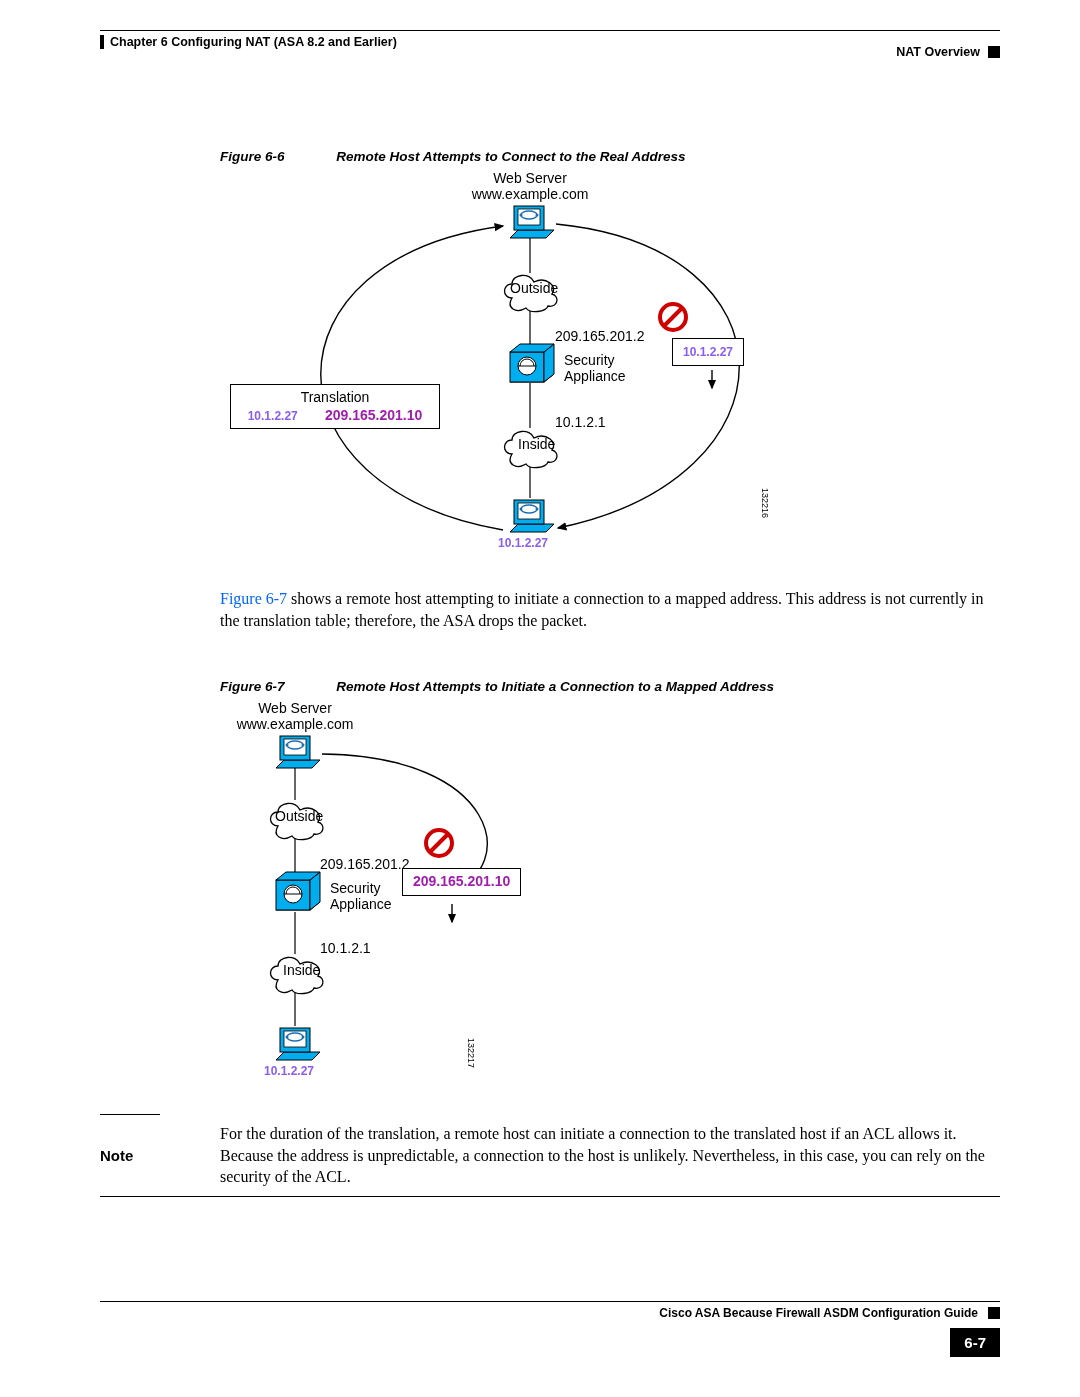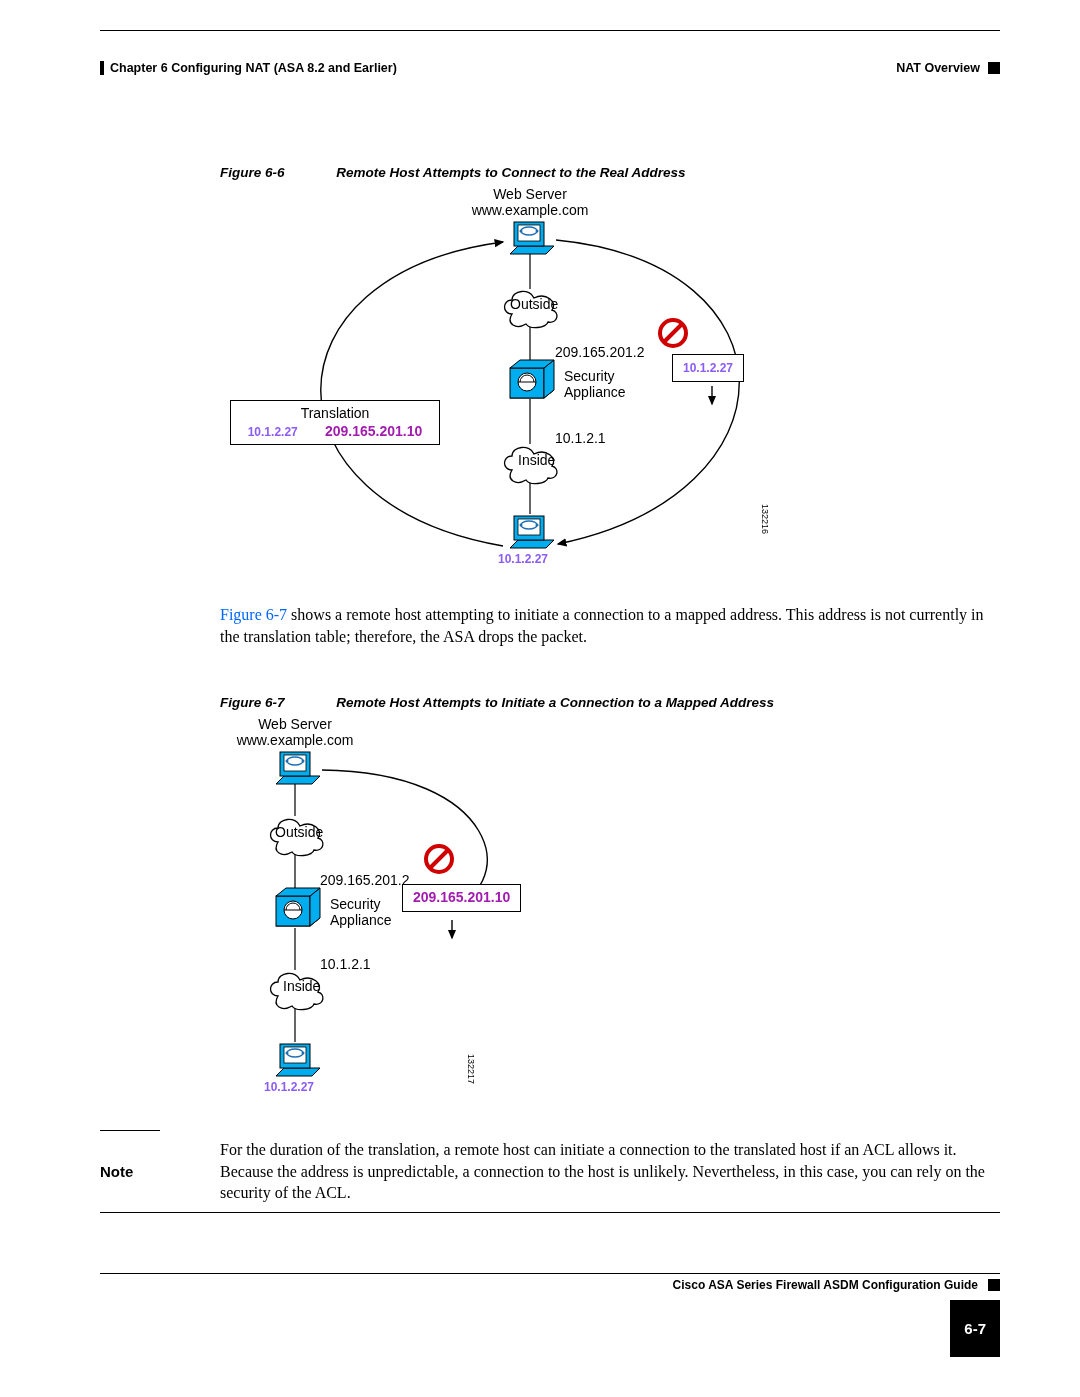--- a/index.html
+++ b/index.html
@@ -13,26 +13,26 @@
   }
   .page {
     position: absolute;
     left: 100px;
     top: 30px;
     width: 900px;
   }
   .header-row {
     display: flex;
     justify-content: space-between;
-    align-items: flex-end;
+    align-items: flex-start;
     font-family: Arial, Helvetica, sans-serif;
     font-size: 12.5px;
     font-weight: bold;
     border-top: 1px solid #000;
-    padding-top: 20px;
+    padding-top: 4px;
     margin-bottom: 90px;
     gap: 15px;
   }
   .header-left {
     border-left: 4px solid #000;
     padding-left: 6px;
     height: 14px;
     line-height: 14px;
   }
   .header-right {
@@ -114,21 +114,21 @@
   }
   .footer .row {
     display: flex;
     justify-content: flex-end;
     align-items: center;
     gap: 10px;
   }
   .footer .pg {
     background: #000;
     color: #fff;
-    padding: 20px 14px;
+    padding: 6px 14px;
     font-size: 15px;
     margin-top: 8px;
   }
   .footer .sq { width:12px; height:12px; background:#000; }
 
   
   .lbl { font-family: Arial, Helvetica, sans-serif; font-size: 14px; text-align: center; position: absolute; }
   .blue-ip { color: #8b5cf6; font-weight: bold; font-family: Liberation Sans, sans-serif; font-size: 12px; }
   .red-ip  { color: #a21caf; font-weight: bold; font-family: Arial, Helvetica, sans-serif; font-size: 14px; }
   .box { border: 1px solid #000; background:#fff; font-family: Arial, Helvetica, sans-serif; font-size:14px; padding:4px 10px; position:absolute; text-align:center; line-height:1.25; }
@@ -289,19 +289,19 @@
       <div class="note-label">Note</div>
       <div class="note-body">For the duration of the translation, a remote host can initiate a connection to the translated host if an ACL allows it. Because the address is unpredictable, a connection to the host is unlikely. Nevertheless, in this case, you can rely on the security of the ACL.</div>
     </div>
     <div class="note-sep2"></div>
   </div>
 </div>
 
 <div class="footer">
   <div class="line"></div>
   <div class="row">
-    <span>Cisco ASA Series Firewall ASDM Configuration Guide</span>
+    <span>Cisco ASA Because Firewall ASDM Configuration Guide</span>
     <span class="sq"></span>
   </div>
   <div class="row">
     <span class="pg">6-7</span>
   </div>
 </div>
 
 </body></html>

